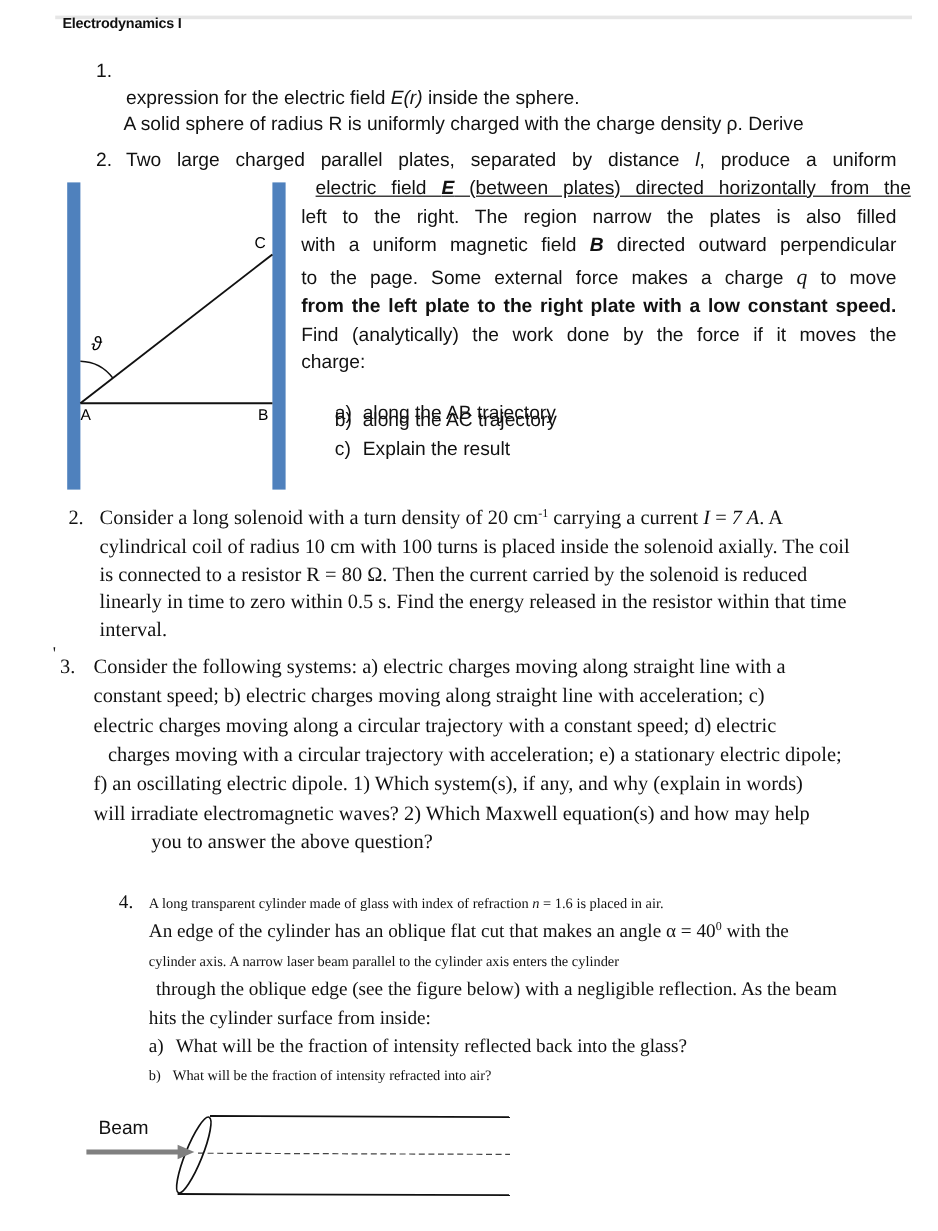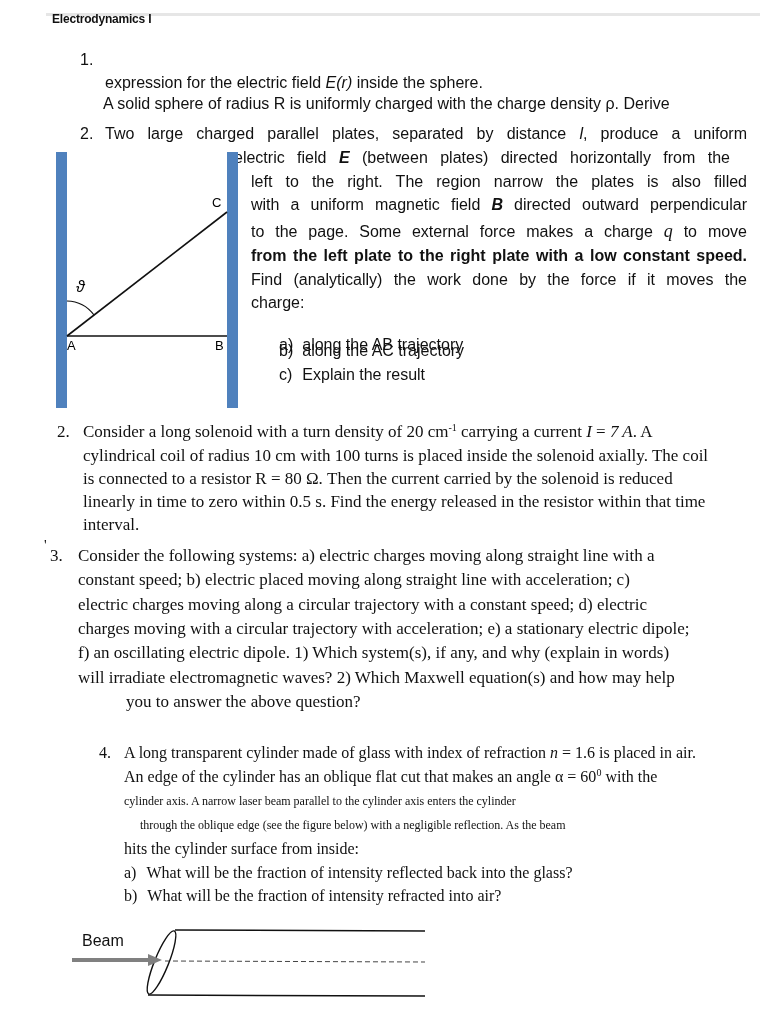--- a/index.html
+++ b/index.html
@@ -27,21 +27,21 @@
 <div class="abs sans sans-line" style="left:103px; top:48px;margin-top:44px;">A solid sphere of radius R is uniformly charged with the charge density ρ. Derive</div>
 <div class="abs sans sans-line" style="left:105px; top:71px;">
   <span>expression for the electric field </span><span class="it">E(r)</span><span> inside the sphere.</span>
 </div>
 
 <div class="abs sans sans-line" style="left:80px; top:122px;">2.</div>
 <div class="abs sans sans-line" style="left:105px; top:122px; width:642px;">
   <span class="just"><span>Two large charged parallel plates, separated by distance </span><span class="it">l</span><span>, produce a uniform</span></span>
 </div>
 
-<div class="abs sans sans-line" style="left:234px; top:146px; width:496px;">
+<div class="abs sans sans-line" style="left:263px; top:146px; width:496px;text-decoration:underline;">
   <span class="just"><span>electric field </span><span class="bi">E</span><span> (between plates) directed horizontally from the</span></span>
 </div>
 <div class="abs sans sans-line" style="left:251px; top:170px; width:496px;">
   <span class="just">left to the right. The region narrow the plates is also filled</span>
 </div>
 <div class="abs sans sans-line" style="left:251px; top:193px; width:496px;">
   <span class="just"><span>with a uniform magnetic field </span><span class="bi">B</span><span> directed outward perpendicular</span></span>
 </div>
 <div class="abs sans sans-line" style="left:251px; top:220px; width:496px;">
   <span class="just"><span>to the page. Some external force makes a charge </span><span class="serif it" style="font-size:18px;">q</span><span> to move</span></span>
@@ -81,41 +81,41 @@
   <span>Consider a long solenoid with a turn density of 20 cm</span><sup>-1</sup><span> carrying a current </span><span class="it">I</span><span> = </span><span class="it">7 A</span><span>. A</span>
 </div>
 <div class="abs serif serif-line" style="left:83px; top:444px;">cylindrical coil of radius 10 cm with 100 turns is placed inside the solenoid axially. The coil</div>
 <div class="abs serif serif-line" style="left:83px; top:467px;">is connected to a resistor R = 80 Ω. Then the current carried by the solenoid is reduced</div>
 <div class="abs serif serif-line" style="left:83px; top:490px;">linearly in time to zero within 0.5 s. Find the energy released in the resistor within that time</div>
 <div class="abs serif serif-line" style="left:83px; top:513px;text-align:center;">interval.</div>
 
 <div class="abs serif" style="left:44px; top:537px; font-size:15px;">'</div>
 <div class="abs serif serif-line" style="left:50px; top:544px;">3.</div>
 <div class="abs serif serif-line" style="left:78px; top:544px;">Consider the following systems: a) electric charges moving along straight line with a</div>
-<div class="abs serif serif-line" style="left:78px; top:568px;">constant speed; b) electric placed moving along straight line with acceleration; c)</div>
+<div class="abs serif serif-line" style="left:78px; top:568px;">constant speed; b) electric charges moving along straight line with acceleration; c)</div>
 <div class="abs serif serif-line" style="left:78px; top:593px;text-align:center;">electric charges moving along a circular trajectory with a constant speed; d) electric</div>
-<div class="abs serif serif-line" style="left:78px; top:617px;">charges moving with a circular trajectory with acceleration; e) a stationary electric dipole;</div>
+<div class="abs serif serif-line" style="left:90px; top:617px;">charges moving with a circular trajectory with acceleration; e) a stationary electric dipole;</div>
 <div class="abs serif serif-line" style="left:78px; top:641px;">f) an oscillating electric dipole. 1) Which system(s), if any, and why (explain in words)</div>
 <div class="abs serif serif-line" style="left:78px; top:666px;">will irradiate electromagnetic waves? 2) Which Maxwell equation(s) and how may help</div>
 <div class="abs serif serif-line" style="left:78px; top:690px;margin-left:48px;">you to answer the above question?</div>
 
 <div class="abs serif" style="left:99px; top:742px; font-size:16px; line-height:22px;">4.</div>
-<div class="abs serif" style="left:124px; top:742px; font-size:16px; line-height:22px; white-space:nowrap;">
+<div class="abs serif" style="left:124px; top:742px; font-size:12px; line-height:22px; white-space:nowrap;">
   <span>A long transparent cylinder made of glass with index of refraction </span><span class="it">n</span><span> = 1.6 is placed in air.</span>
 </div>
 <div class="abs serif" style="left:124px; top:766px; font-size:16px; line-height:22px; white-space:nowrap;">
-  <span>An edge of the cylinder has an oblique flat cut that makes an angle α = 60</span><sup>0</sup><span> with the</span>
+  <span>An edge of the cylinder has an oblique flat cut that makes an angle α = 40</span><sup>0</sup><span> with the</span>
 </div>
 <div class="abs serif" style="left:124px; top:790px; font-size:12px; line-height:22px; white-space:nowrap;">cylinder axis. A narrow laser beam parallel to the cylinder axis enters the cylinder</div>
-<div class="abs serif" style="left:140px; top:814px; font-size:12px; line-height:22px; white-space:nowrap;">through the oblique edge (see the figure below) with a negligible reflection. As the beam</div>
+<div class="abs serif" style="left:130px; top:814px; font-size:16px; line-height:22px; white-space:nowrap;">through the oblique edge (see the figure below) with a negligible reflection. As the beam</div>
 <div class="abs serif" style="left:124px; top:838px; font-size:16px; line-height:22px; white-space:nowrap;">hits the cylinder surface from inside:</div>
 <div class="abs serif" style="left:124px; top:862px; font-size:16px; line-height:22px; white-space:nowrap;">
   <span>a)</span><span style="display:inline-block; width:10px;"></span><span>What will be the fraction of intensity reflected back into the glass?</span>
 </div>
-<div class="abs serif" style="left:124px; top:885px; font-size:16px; line-height:22px; white-space:nowrap;">
+<div class="abs serif" style="left:124px; top:885px; font-size:12px; line-height:22px; white-space:nowrap;">
   <span>b)</span><span style="display:inline-block; width:10px;"></span><span>What will be the fraction of intensity refracted into air?</span>
 </div>
 
 <div class="abs sans" style="left:82px; top:932px; font-size:16px;">Beam</div>
 <svg class="abs" style="left:70px; top:920px;" width="370" height="90" viewBox="0 0 370 90">
   <line x1="105" y1="10" x2="355" y2="11" stroke="#111" stroke-width="1.5"></line>
   <line x1="78" y1="75" x2="355" y2="76" stroke="#111" stroke-width="1.5"></line>
   <line x1="95" y1="41" x2="355" y2="42" stroke="#444" stroke-width="1" stroke-dasharray="5,3"></line>
   <ellipse cx="91.5" cy="42.5" rx="7" ry="34" transform="rotate(22 91.5 42.5)" fill="none" stroke="#111" stroke-width="1.4"></ellipse>
   <line x1="2" y1="40" x2="80" y2="40" stroke="#808080" stroke-width="4"></line>

